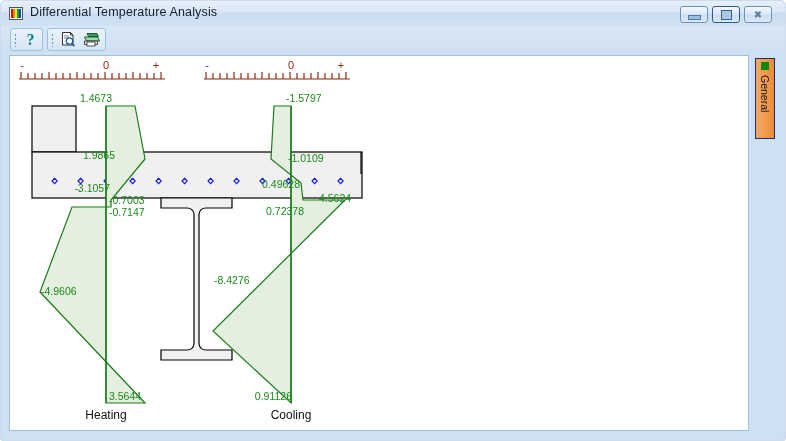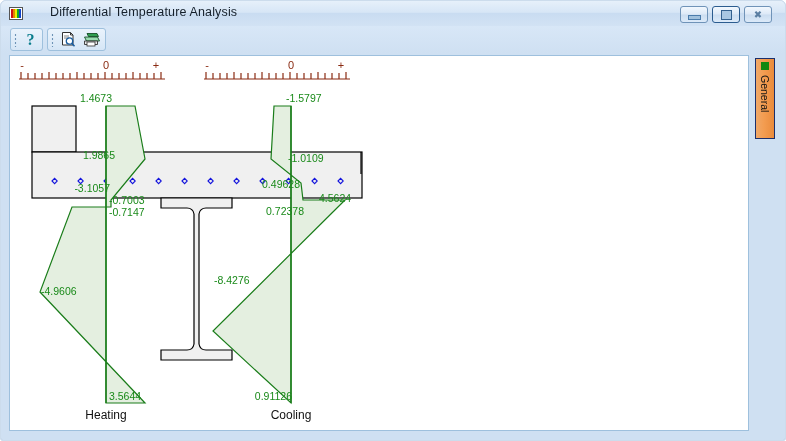--- a/index.html
+++ b/index.html
@@ -61,21 +61,20 @@
     width: 2px;
     height: 9px;
   }
   .title-text {
     position: absolute;
     left: 29px; top: 4px;
     font-size: 12.5px;
     color: #15202b;
     letter-spacing: 0.15px;
     white-space: nowrap;
-    margin-left: 20px;
   }
   .wbtn {
     position: absolute;
     top: 5px;
     width: 28px; height: 17px;
     box-sizing: border-box;
     border: 1px solid #6f93b8;
     border-radius: 3px;
     background: linear-gradient(to bottom, #f2f8fe 0%, #dde9f7 48%, #cbddf0 52%, #dceaf9 100%);
   }

